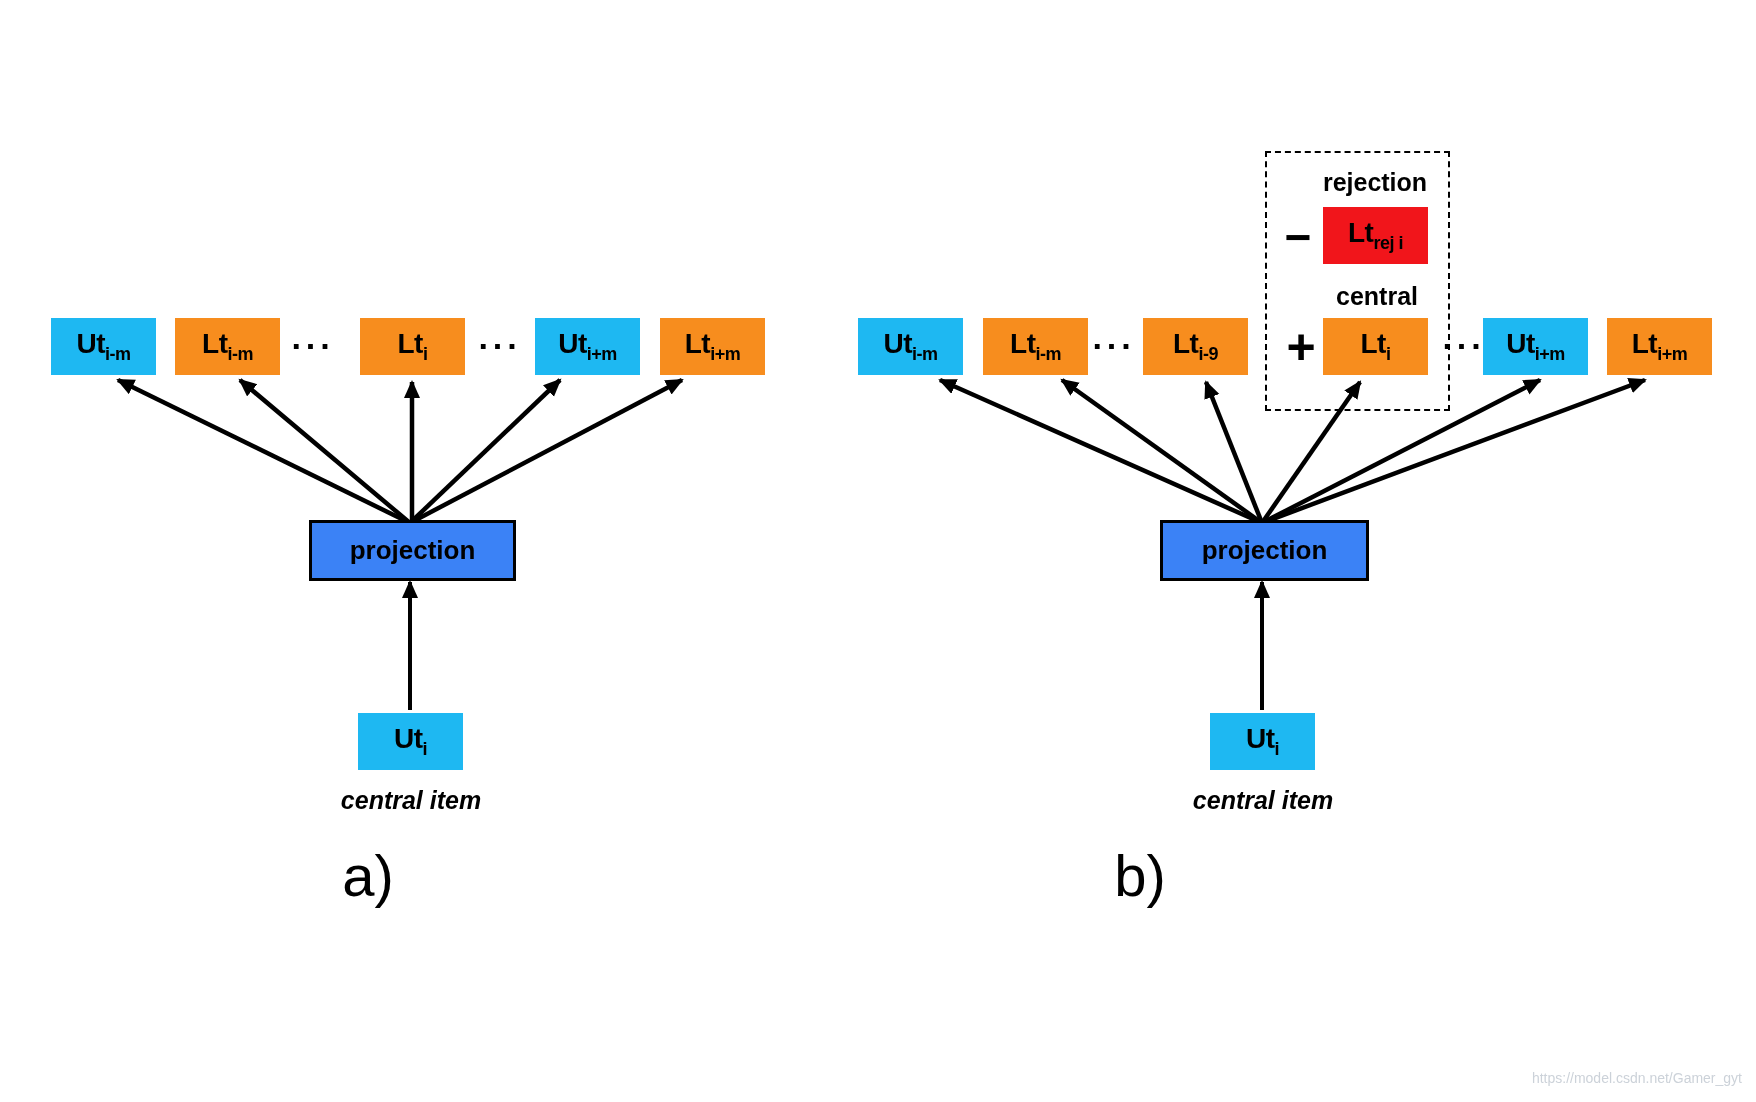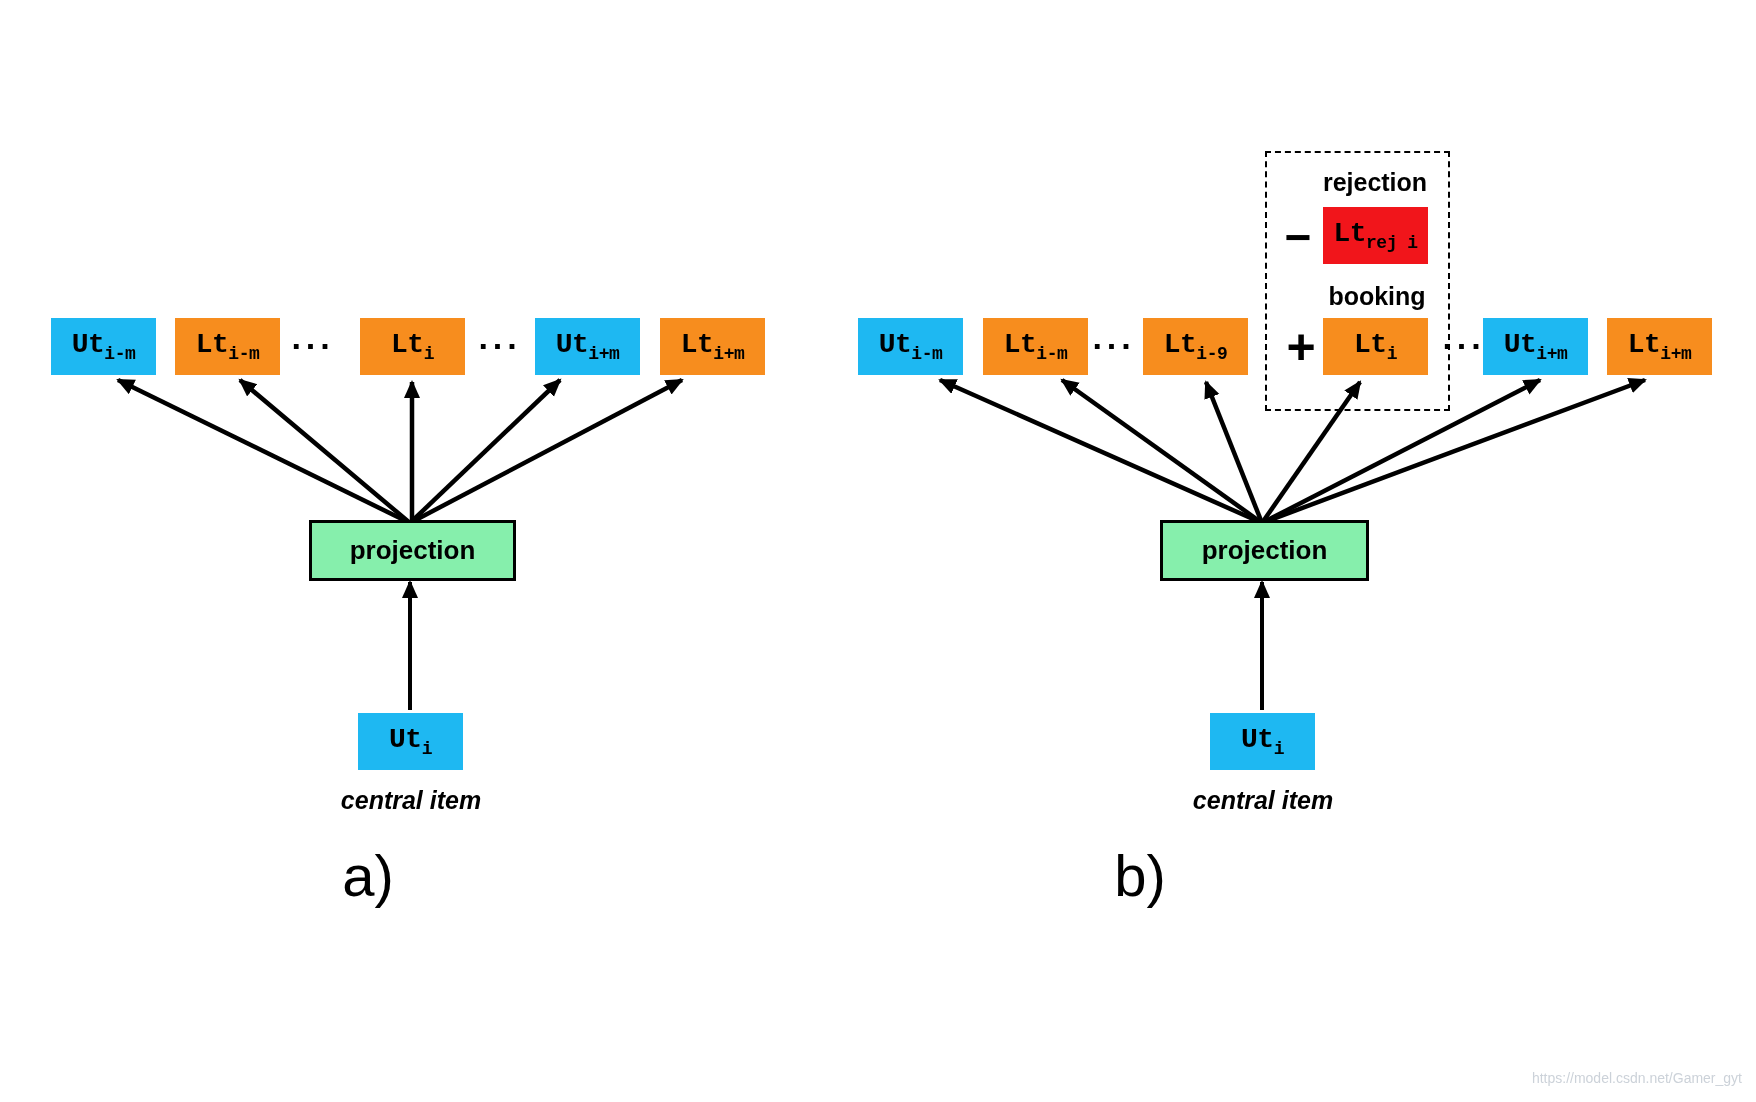--- a/index.html
+++ b/index.html
@@ -15,30 +15,30 @@
   .box{
     position:absolute;
     width:105px;height:57px;
     display:flex;align-items:center;justify-content:center;
   }
   .user{background:var(--user_type,#1EB8F2);}
   .listing{background:var(--listing_type,#F78D1E);}
   .reject{background:var(--rejection_red,#F1151B);}
   .lbl{
     font-weight:bold;font-size:28px;line-height:1;
-    letter-spacing:-0.5px;white-space:nowrap;font-family:Liberation Mono, monospace;
+    letter-spacing:-0.5px;white-space:nowrap;
   }
   .lbl sub{font-size:18px;font-weight:bold;}
   .dots{
     position:absolute;transform:translate(-50%,-50%);
     font-size:34px;font-weight:bold;letter-spacing:3px;line-height:1;
   }
   .proj{
     position:absolute;height:55px;
-    border:3px solid #000;background:#86efac;
+    border:3px solid #000;background:#3b82f6;
     display:flex;align-items:center;justify-content:center;
     font-weight:bold;font-size:26px;
   }
   .citem{
     position:absolute;transform:translateX(-50%);
     font-weight:bold;font-size:25px;white-space:nowrap;font-style:italic;
   }
   .panel-label{
     position:absolute;transform:translateX(-50%);
     font-size:58px;font-weight:400;
@@ -137,21 +137,21 @@
   <div class="box listing" style="left:1143px;top:318px">
     <span class="lbl"><span>Lt</span><sub>i-9</sub></span>
   </div>
 
   <div id="lossbox"></div>
   <div class="tag" style="left:1375px;top:152px">rejection</div>
   <div id="minus-sign" class="sign">−</div>
   <div class="box reject" style="left:1323px;top:207px">
     <span class="lbl"><span>Lt</span><sub>rej i</sub></span>
   </div>
-  <div class="tag" style="left:1377px;top:266px">booking</div>
+  <div class="tag" style="left:1377px;top:266px">central</div>
   <div id="plus-sign" class="sign">+</div>
   <div class="box listing" style="left:1323px;top:318px">
     <span class="lbl"><span>Lt</span><sub>i</sub></span>
   </div>
 
   <div class="dots" style="left:1464px;top:346px">···</div>
   <div class="box user" style="left:1483px;top:318px">
     <span class="lbl"><span>Ut</span><sub>i+m</sub></span>
   </div>
   <div class="box listing" style="left:1607px;top:318px">

